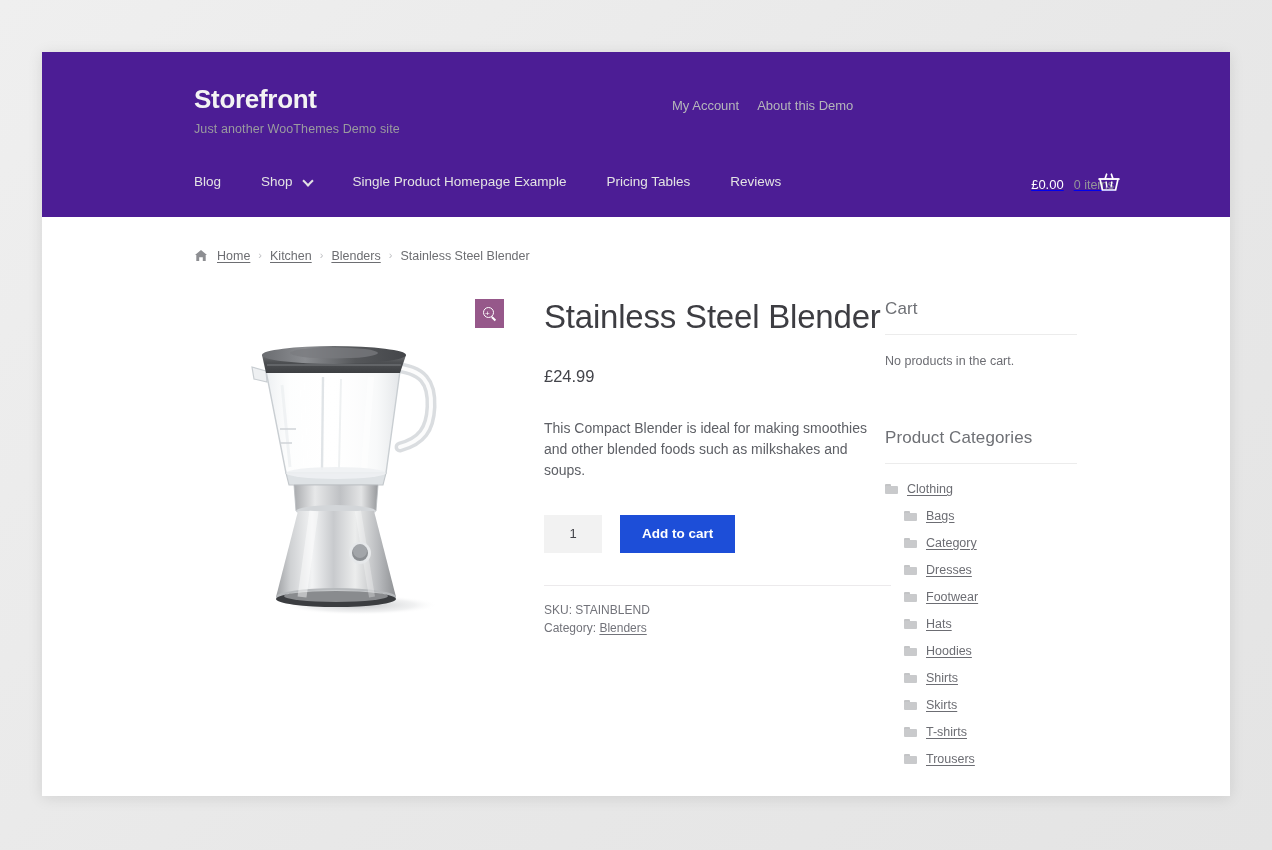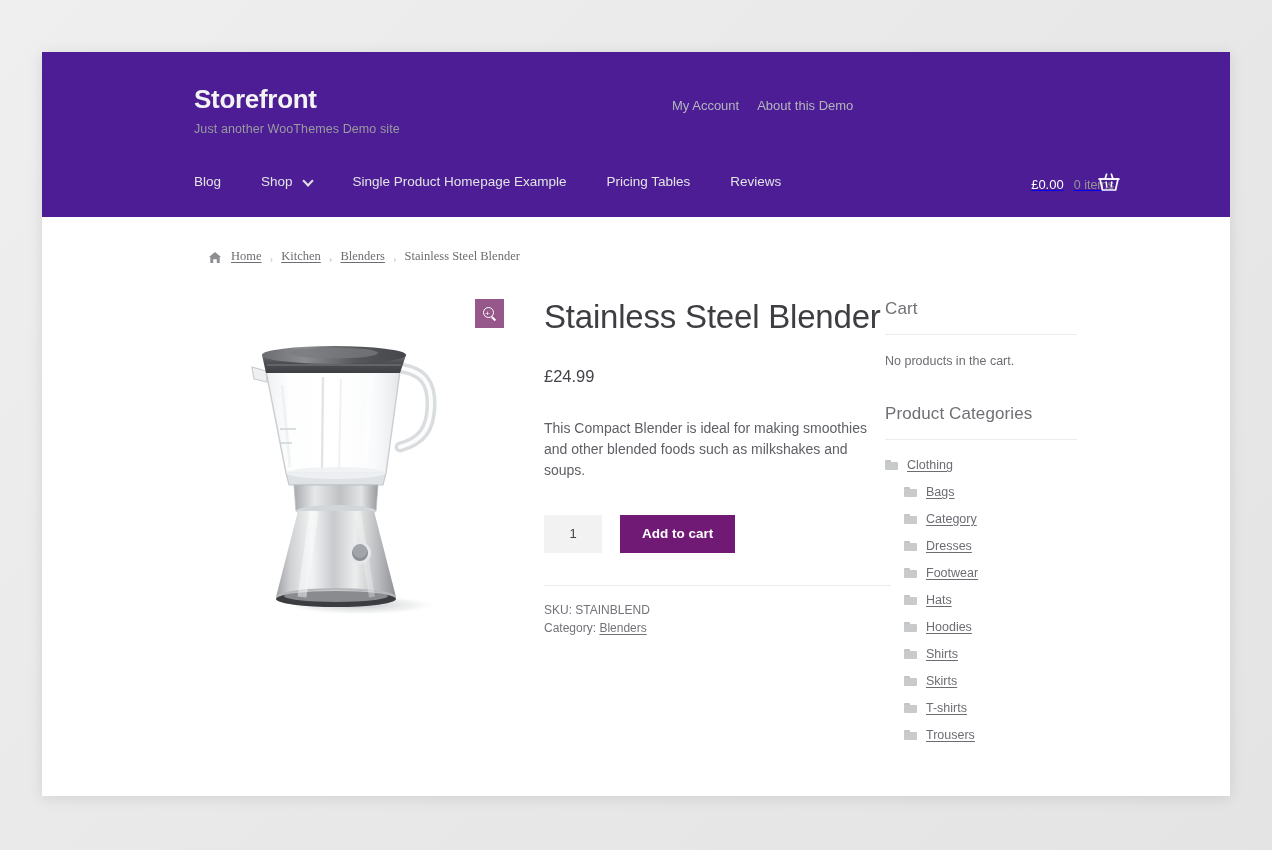--- a/index.html
+++ b/index.html
@@ -151,26 +151,25 @@
 
   
   .content {
     position: relative;
     padding: 0;
     background: #fff;
     height: 579px;
   }
   .breadcrumb {
     position: absolute;
-    left: 166px; top: 32px;
-    display: flex;
-    align-items: flex-end;
+    left: 152px; top: 32px;
+    display: flex;
+    align-items: flex-start;
     font-size: 12.5px;
     color: #6d6e72;
-    font-family: Liberation Serif, serif;
   }
   .home-icon {
     width: 14px; height: 13px;
     margin-right: 9px;
     position: relative;
     display: inline-block;
   }
   .crumb-link {
     color: #6d6e72;
     text-decoration: underline;
@@ -272,21 +271,21 @@
     width: 58px; height: 38px;
     background: #f2f2f2;
     border: 0;
     text-align: center;
     font-family: "Liberation Sans", sans-serif;
     font-size: 13px;
     color: #43444a;
     outline: none;
   }
   .add-to-cart {
-    background: #701a75;
+    background: #1d4ed8;
     color: #ffffff;
     border: 0;
     height: 38px;
     padding: 0 22px;
     font-family: "Liberation Sans", sans-serif;
     font-size: 13.5px;
     font-weight: bold;
     cursor: pointer;
   }
   .meta-divider {
@@ -322,21 +321,21 @@
   .widget-rule {
     margin-top: 15px;
     height: 1px;
     background: #ececec;
   }
   .widget-body {
     margin-top: 19px;
     font-size: 12.5px;
     color: #6c6d73;
   }
-  .widget-2 { margin-top: 36px; }
+  .widget-2 { margin-top: 60px; }
   .cat-list { margin-top: 18px; list-style: none; }
   .cat-item {
     display: flex;
     align-items: center;
     margin-bottom: 13px;
   }
   .cat-item.child { padding-left: 19px; }
   .folder {
     width: 13px; height: 10px;
     flex: none;

